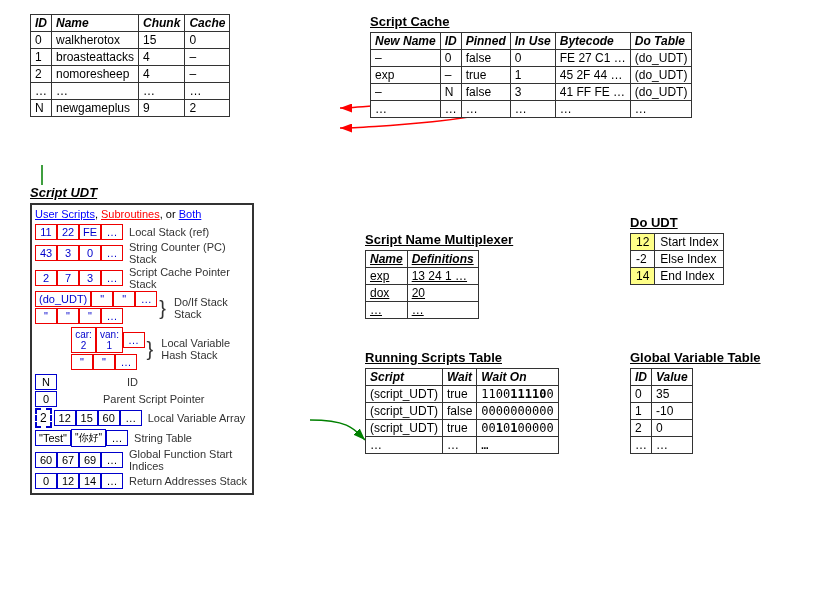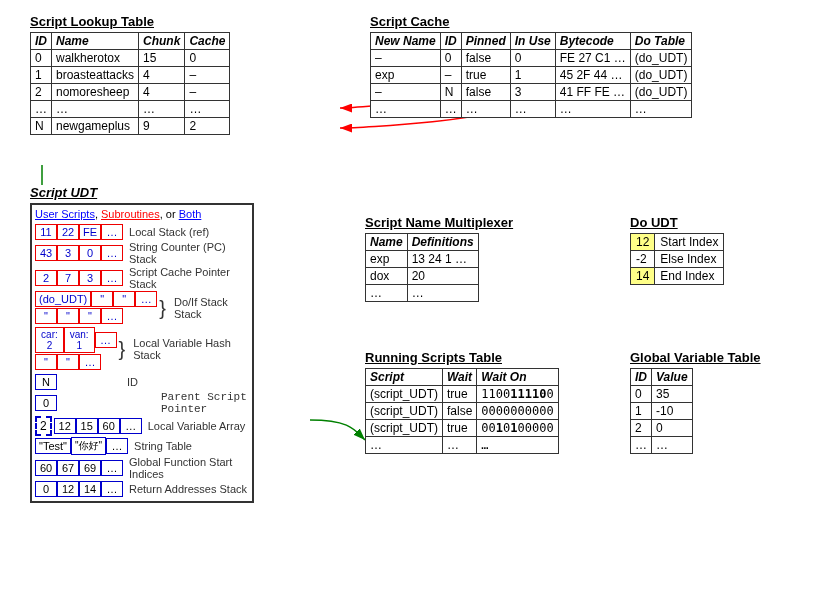--- a/index.html
+++ b/index.html
@@ -42,21 +42,21 @@
       background: white;
     }
 
     
     #script-lookup { top: 14px; left: 30px; }
     
     #script-cache { top: 14px; left: 370px; }
     
     #script-udt { top: 185px; left: 30px; width: 224px; }
     
-    #script-name-mux { top: 215px; left: 365px; }
+    #script-name-mux { top: 232px; left: 365px; text-decoration: underline; }
     
     #do-udt { top: 215px; left: 630px; }
     
     #running-scripts { top: 350px; left: 365px; }
     
     #global-var { top: 350px; left: 630px; }
 
     .udt-box {
       border: 2px solid #333;
       padding: 3px;
@@ -155,21 +155,20 @@
     <path d="M 42 165 L 42 195 L 55 195" stroke="green" stroke-width="1.5" fill="none" marker-end="url(#arrowhead-green)"></path>
 
     <path d="M 510 82 C 510 95 360 108 340 108" stroke="red" stroke-width="1.5" fill="none" marker-end="url(#arrowhead-red)"></path>
 
     <path d="M 510 102 C 510 120 360 128 340 128" stroke="red" stroke-width="1.5" fill="none" marker-end="url(#arrowhead-red2)"></path>
 
     <path d="M 310 420 C 350 420 355 430 365 440" stroke="green" stroke-width="1.5" fill="none" marker-end="url(#arrowhead-green2)"></path>
   </svg>
 
   <div class="panel" id="script-lookup">
-    <div class="section-title">Script Lookup Table</div>
     <table>
       <thead>
         <tr>
           <th>ID</th>
           <th>Name</th>
           <th>Chunk</th>
           <th>Cache</th>
         </tr>
       </thead>
       <tbody id="script-lookup-body">
@@ -300,21 +299,21 @@
             <div class="udt-cell">"</div>
             <div class="udt-cell">"</div>
             <div class="udt-cell">"</div>
             <div class="udt-cell">…</div>
           </div>
         </div>
         <span class="udt-brace">}</span>
         <span class="udt-label">Do/If Stack Stack</span>
       </div>
 
-      <div class="udt-group" style="margin-top:2px;">
+      <div class="udt-group" style="margin-top:2px;margin-left:36px;">
         <div class="udt-rows-group">
           <div class="udt-row" style="margin-bottom:1px;">
             <div class="udt-cell" style="font-size:10px;">car: 2</div>
             <div class="udt-cell" style="font-size:10px;">van: 1</div>
             <div class="udt-cell">…</div>
           </div>
           <div class="udt-row" style="margin-bottom:1px;">
             <div class="udt-cell">"</div>
             <div class="udt-cell">"</div>
             <div class="udt-cell">…</div>
@@ -324,21 +323,21 @@
         <span class="udt-label">Local Variable Hash Stack</span>
       </div>
 
       <div class="udt-row" style="margin-top:3px;">
         <div class="udt-cell-blue">N</div>
         <span class="udt-label" style="margin-left:70px;">ID</span>
       </div>
 
       <div class="udt-row">
         <div class="udt-cell-blue">0</div>
-        <span class="udt-label" style="margin-left:104px;font-family:Liberation Mono, monospace;">Parent Script Pointer</span>
+        <span class="udt-label" style="margin-left:46px;">Parent Script Pointer</span>
       </div>
 
       <div class="udt-row">
         <span class="dashed-box" style="margin-right:2px;">2</span>
         <div class="udt-cell-blue">12</div>
         <div class="udt-cell-blue">15</div>
         <div class="udt-cell-blue">60</div>
         <div class="udt-cell-blue">…</div>
         <span class="udt-label">Local Variable Array</span>
       </div>

